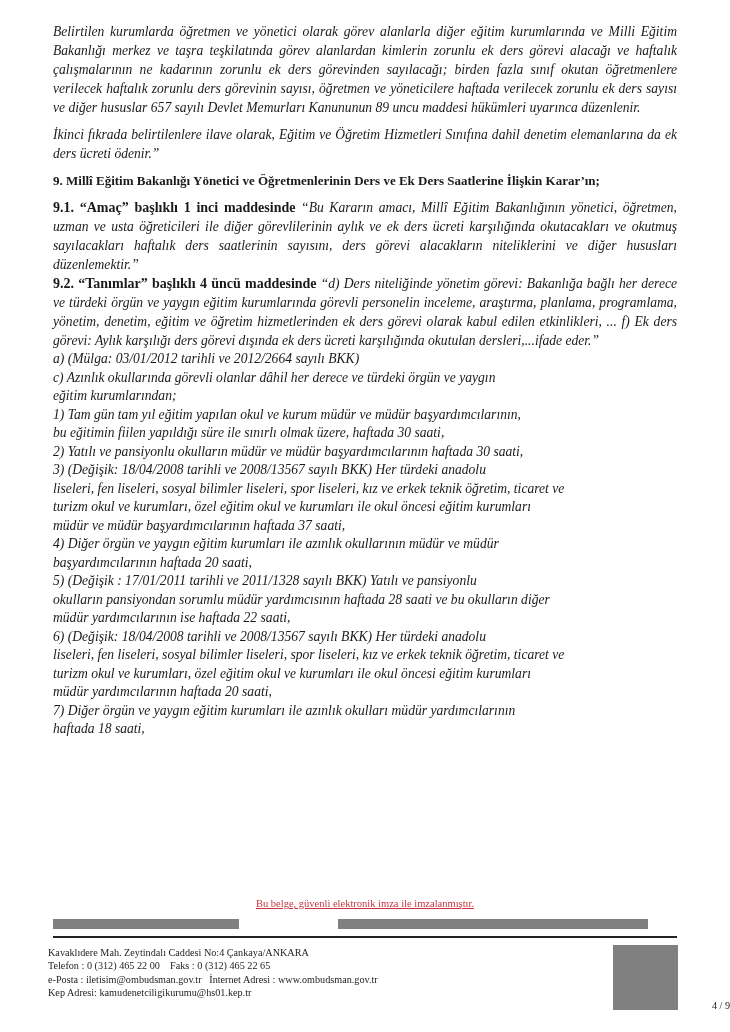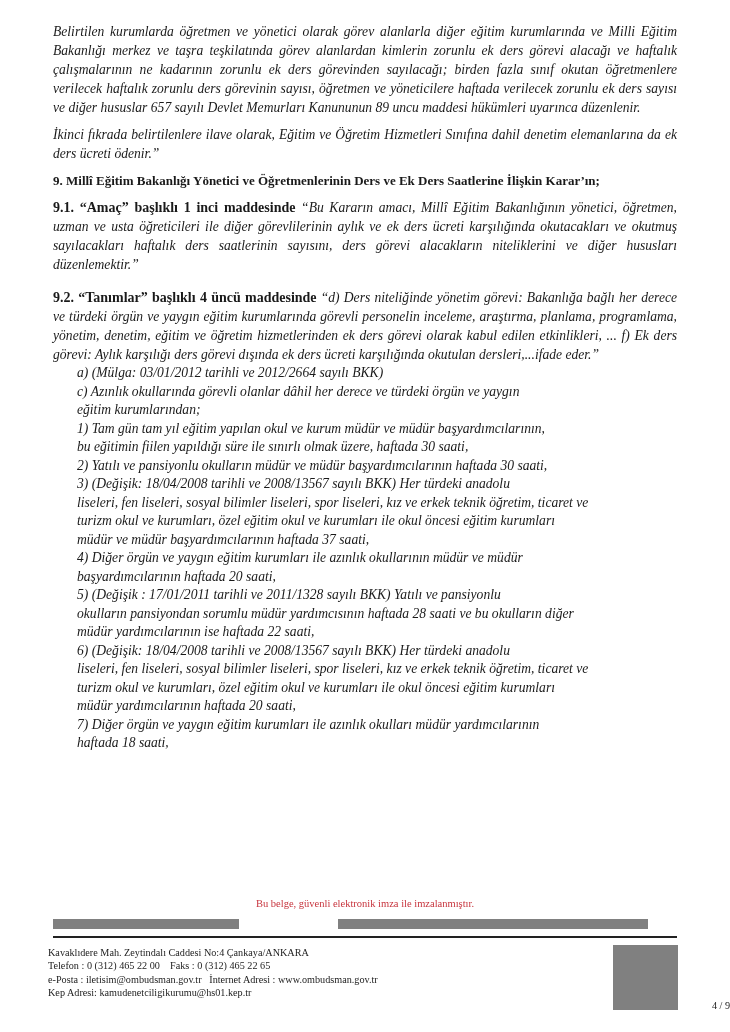--- a/index.html
+++ b/index.html
@@ -1,27 +1,27 @@
 <!DOCTYPE html>
 <html><head>
 <meta charset="utf-8">
 <style>
   html, body { margin: 0; padding: 0; background: #ffffff; }
   body { width: 730px; height: 1032px; position: relative; overflow: hidden;
          font-family: "Liberation Serif", "DejaVu Serif", serif; color: #1a1a1a; }
   .page { position: absolute; left: 53px; top: 22px; width: 624px; }
   .para { font-size: 13.6px; line-height: 19px; font-style: italic; text-align: justify; margin: 0; }
   .mt8 { margin-top: 8px; }
-  .mt14 { margin-top: 14px; }
+  .mt14 { }
   .heading { font-size: 13px; line-height: 19px; font-weight: bold; font-style: normal; margin: 8px 0 0 0; }
   .lead { font-weight: bold; font-style: normal; font-size: 14px; }
   .list { font-size: 13.6px; line-height: 18.5px; font-style: italic; margin: 0; }
-  .list .line { display: block; white-space: nowrap; margin-left: 24px; }
+  .list .line { display: block; white-space: nowrap; }
   .sig { position: absolute; top: 898px; left: 0; width: 730px; text-align: center;
-         font-size: 10.5px; color: #c7343d; }
+         font-size: 10.5px; color: #c7343d; text-decoration: underline; }
   .bar { position: absolute; background: #808080; height: 10px; top: 919px; }
   .bar1 { left: 53px; width: 186px; }
   .bar2 { left: 338px; width: 310px; }
   .rule { position: absolute; left: 53px; top: 936px; width: 624px; height: 2px; background: #222; }
   .footer { position: absolute; left: 48px; top: 946px; font-size: 10.2px; line-height: 13.3px;
             color: #222; }
   .footer .line { display: block; white-space: pre; }
   .pagenum { position: absolute; top: 1000px; left: 0; width: 730px; text-align: right;
              font-size: 10.2px; color: #222; }
   .stamp { position: absolute; left: 613px; top: 945px; width: 65px; height: 65px; background: #808080; }

